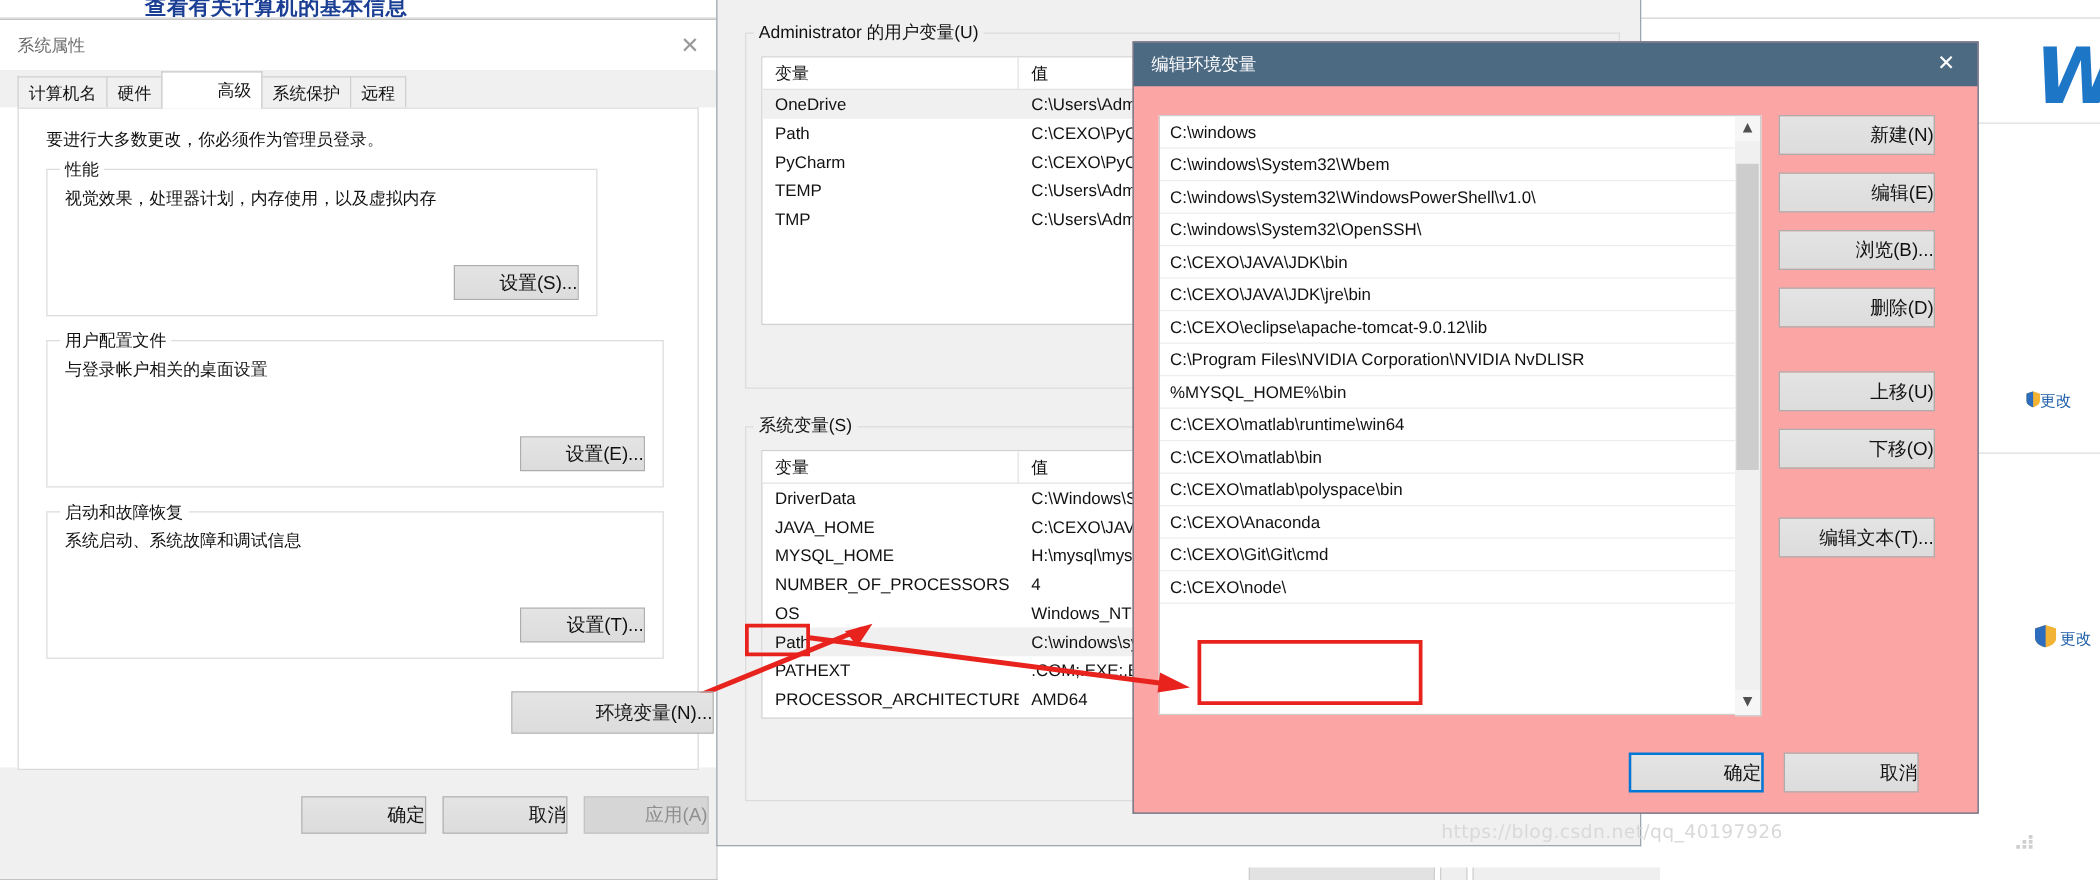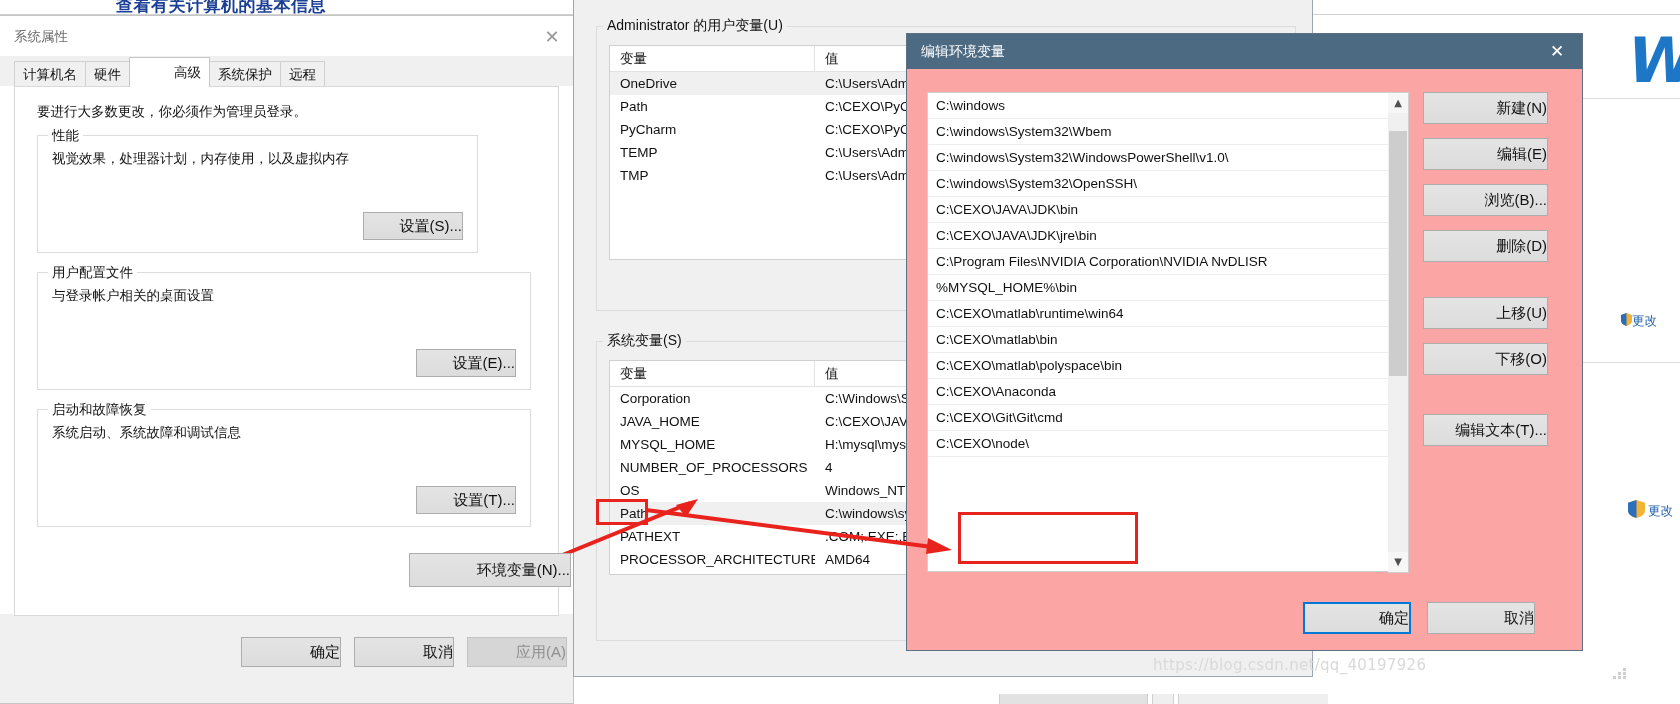--- a/index.html
+++ b/index.html
@@ -372,21 +372,21 @@
     </div>
 
     <div class="env-group" style="left:22px; top:341px; width:700px; height:300px;">
       <div class="gb-legend2">系统变量(S)</div>
       <div class="lv" style="left:12px; top:18px; width:676px; height:215px;">
         <div class="lv-head">
           <div class="c1">变量</div>
           <div class="c2">值</div>
         </div>
         <div class="lv-row">
-          <div class="c1">Corporation</div>
+          <div class="c1">DriverData</div>
           <div class="c2">C:\Windows\S</div>
         </div>
         <div class="lv-row">
           <div class="c1">JAVA_HOME</div>
           <div class="c2">C:\CEXO\JAVA</div>
         </div>
         <div class="lv-row">
           <div class="c1">MYSQL_HOME</div>
           <div class="c2">H:\mysql\mys</div>
         </div>
@@ -420,20 +420,21 @@
       <div class="close-x-white">✕</div>
     </div>
 
     <div id="pathlist">
       <div class="path-row">C:\windows</div>
       <div class="path-row">C:\windows\System32\Wbem</div>
       <div class="path-row">C:\windows\System32\WindowsPowerShell\v1.0\</div>
       <div class="path-row">C:\windows\System32\OpenSSH\</div>
       <div class="path-row">C:\CEXO\JAVA\JDK\bin</div>
       <div class="path-row">C:\CEXO\JAVA\JDK\jre\bin</div>
+      <div class="path-row">C:\CEXO\eclipse\apache-tomcat-9.0.12\lib</div>
       <div class="path-row">C:\Program Files\NVIDIA Corporation\NVIDIA NvDLISR</div>
       <div class="path-row">%MYSQL_HOME%\bin</div>
       <div class="path-row">C:\CEXO\matlab\runtime\win64</div>
       <div class="path-row">C:\CEXO\matlab\bin</div>
       <div class="path-row">C:\CEXO\matlab\polyspace\bin</div>
       <div class="path-row">C:\CEXO\Anaconda</div>
       <div class="path-row">C:\CEXO\Git\Git\cmd</div>
       <div class="path-row">C:\CEXO\node\</div>
 
     </div>

